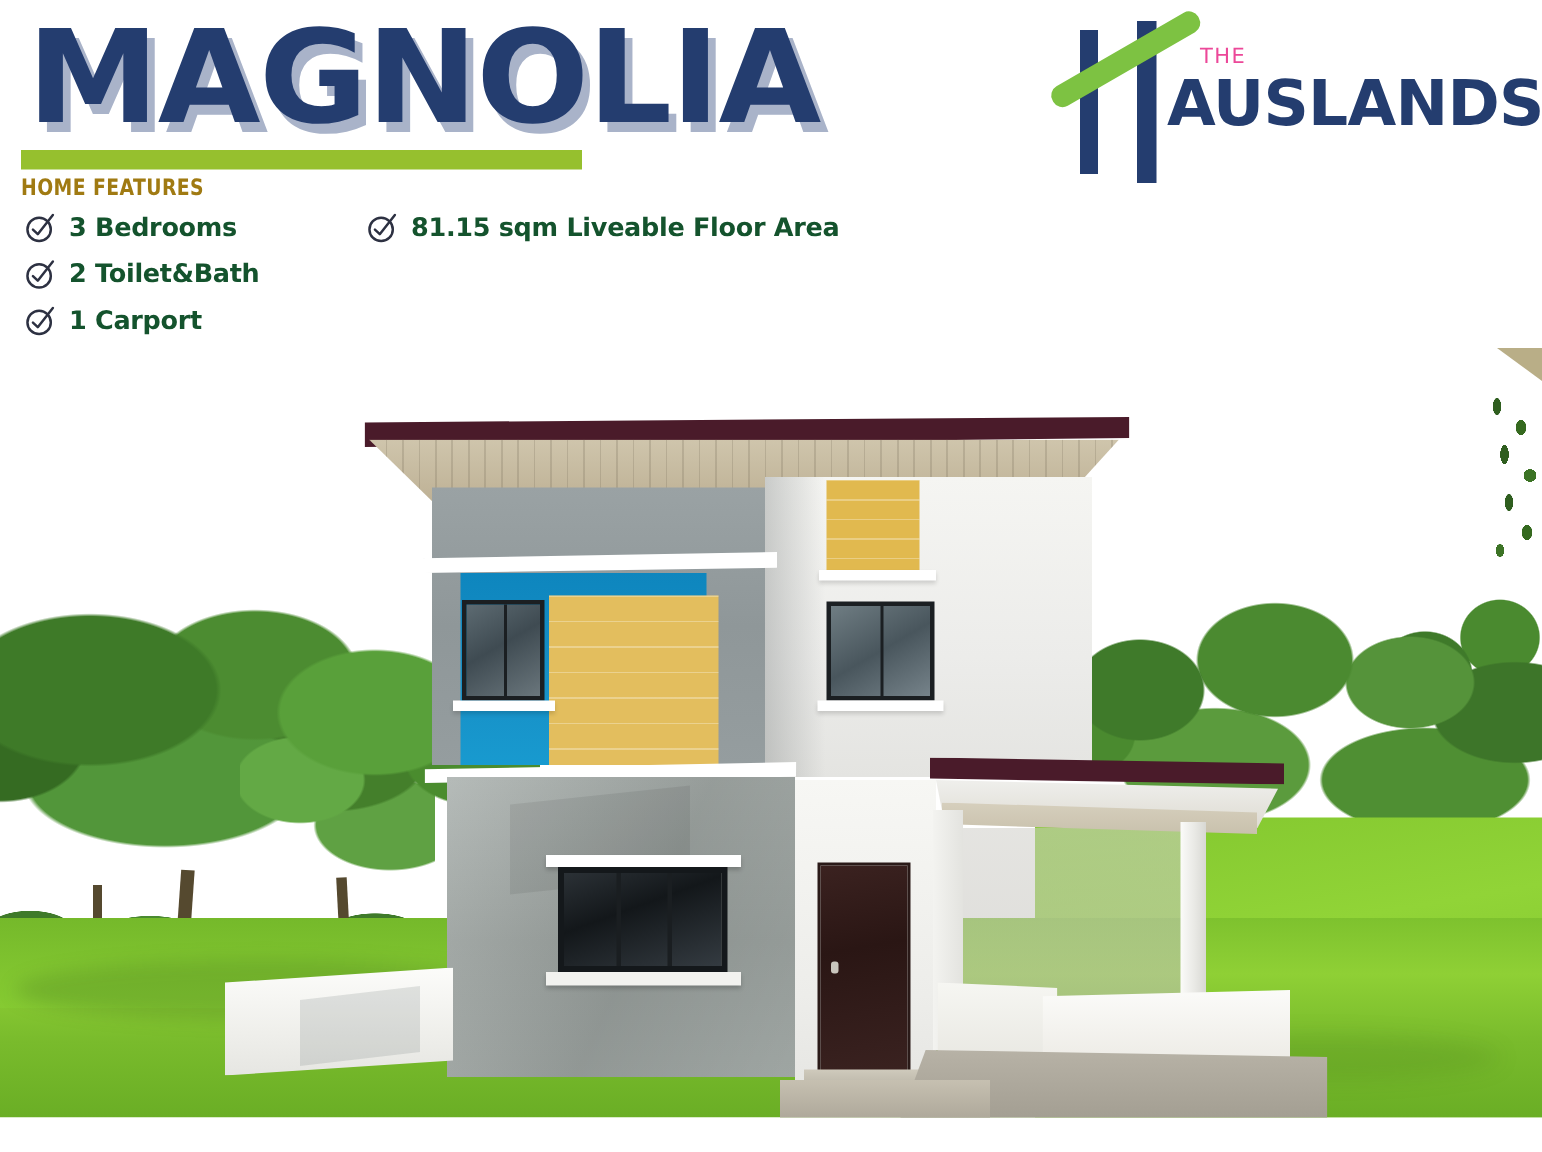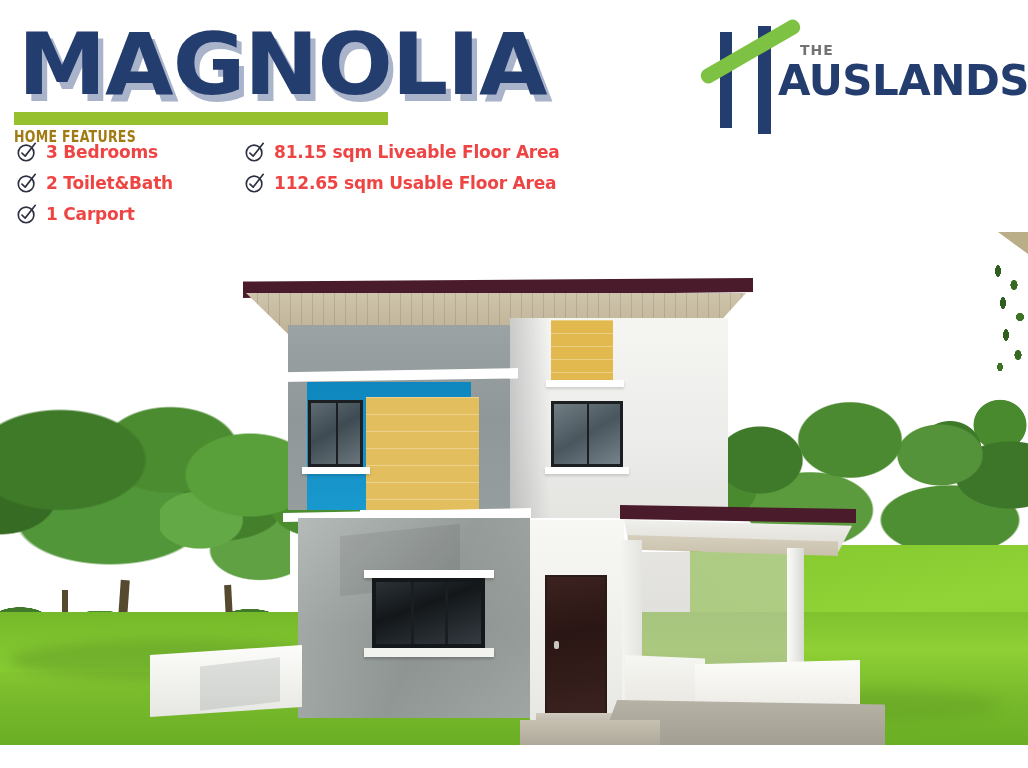--- a/index.html
+++ b/index.html
@@ -6,21 +6,21 @@
   * { margin:0; padding:0; box-sizing:border-box; }
   html,body { width:1028px; height:768px; overflow:hidden; }
   body {
     font-family:"Liberation Sans", sans-serif;
     background:#ffffff;
     position:relative;
   }
   .poster { position:relative; width:1028px; height:768px; background:#fff; overflow:hidden; }
 
   
-  .header { position:absolute; left:0; top:12px; width:1028px; height:140px; z-index:40; }
+  .header { position:absolute; left:0; top:0; width:1028px; height:140px; z-index:40; }
 
   .title-wrap { position:absolute; left:18px; top:4px; }
   .title {
     font-family:"DejaVu Sans", sans-serif;
     font-weight:bold;
     font-size:86px;
     letter-spacing:-1px;
     line-height:96px;
     color:#243D6F;
     text-shadow: 5px 7px 0 #A9B3C9;
@@ -53,23 +53,23 @@
     position:absolute; left:-8px; top:46px;
     width:112px; height:15px;
     background:#7DC242;
     transform:rotate(-30deg);
     transform-origin:left center;
     border-radius:7px;
   }
   .logo .the {
     position:absolute; left:100px; top:18px;
     font-family:"DejaVu Sans", sans-serif;
-    font-weight:bold; font-size:14px;
+    font-weight:normal; font-size:14px;
     letter-spacing:1px;
-    color:#737373;
+    color:#ec4899;
   }
   .logo .hauslands {
     position:absolute; left:78px; top:32px;
     font-family:"DejaVu Sans", sans-serif;
     font-weight:bold; font-size:42px;
     letter-spacing:-0.5px;
     color:#243D6F;
     white-space:nowrap;
   }
   .logo .byline {
@@ -89,21 +89,21 @@
     display:flex; align-items:center;
     margin-bottom:4px;
     height:27px;
   }
   .chk { width:22px; height:22px; flex:0 0 22px; position:relative; margin-right:8px; }
   .chk svg { display:block; }
   .feat-label {
     font-family:"DejaVu Sans", sans-serif;
     font-weight:bold;
     font-size:17px;
-    color:#ef4444;
+    color:#14532d;
     white-space:nowrap;
     letter-spacing:-0.2px;
   }
 
   
   .photo { position:absolute; left:0; top:0; width:1028px; height:745px; overflow:hidden; z-index:5; }
   .sky { position:absolute; left:0; top:0; width:1028px; height:470px; background:#ffffff; }
 
   
   .treeline-r {
@@ -610,27 +610,18 @@
     <div class="col col-right">
       <div class="feat">
         <span class="chk">
           <svg width="22" height="22" viewBox="0 0 24 24">
               <circle cx="11" cy="13" r="8.5" fill="none" stroke="#2D3142" stroke-width="1.8"></circle>
               <path d="M6.5 13.2 L10 16.5 L21 2.5" fill="none" stroke="#2D3142" stroke-width="1.8" stroke-linecap="round" stroke-linejoin="round"></path>
             </svg>
         </span>
         <span class="feat-label">81.15 sqm Liveable Floor Area</span>
       </div>
-      <div class="feat">
-        <span class="chk">
-          <svg width="22" height="22" viewBox="0 0 24 24">
-              <circle cx="11" cy="13" r="8.5" fill="none" stroke="#2D3142" stroke-width="1.8"></circle>
-              <path d="M6.5 13.2 L10 16.5 L21 2.5" fill="none" stroke="#2D3142" stroke-width="1.8" stroke-linecap="round" stroke-linejoin="round"></path>
-            </svg>
-        </span>
-        <span class="feat-label">112.65 sqm Usable Floor Area</span>
-      </div>
     </div>
 
   </div>
 
 
 </div>
 
 </body></html>

